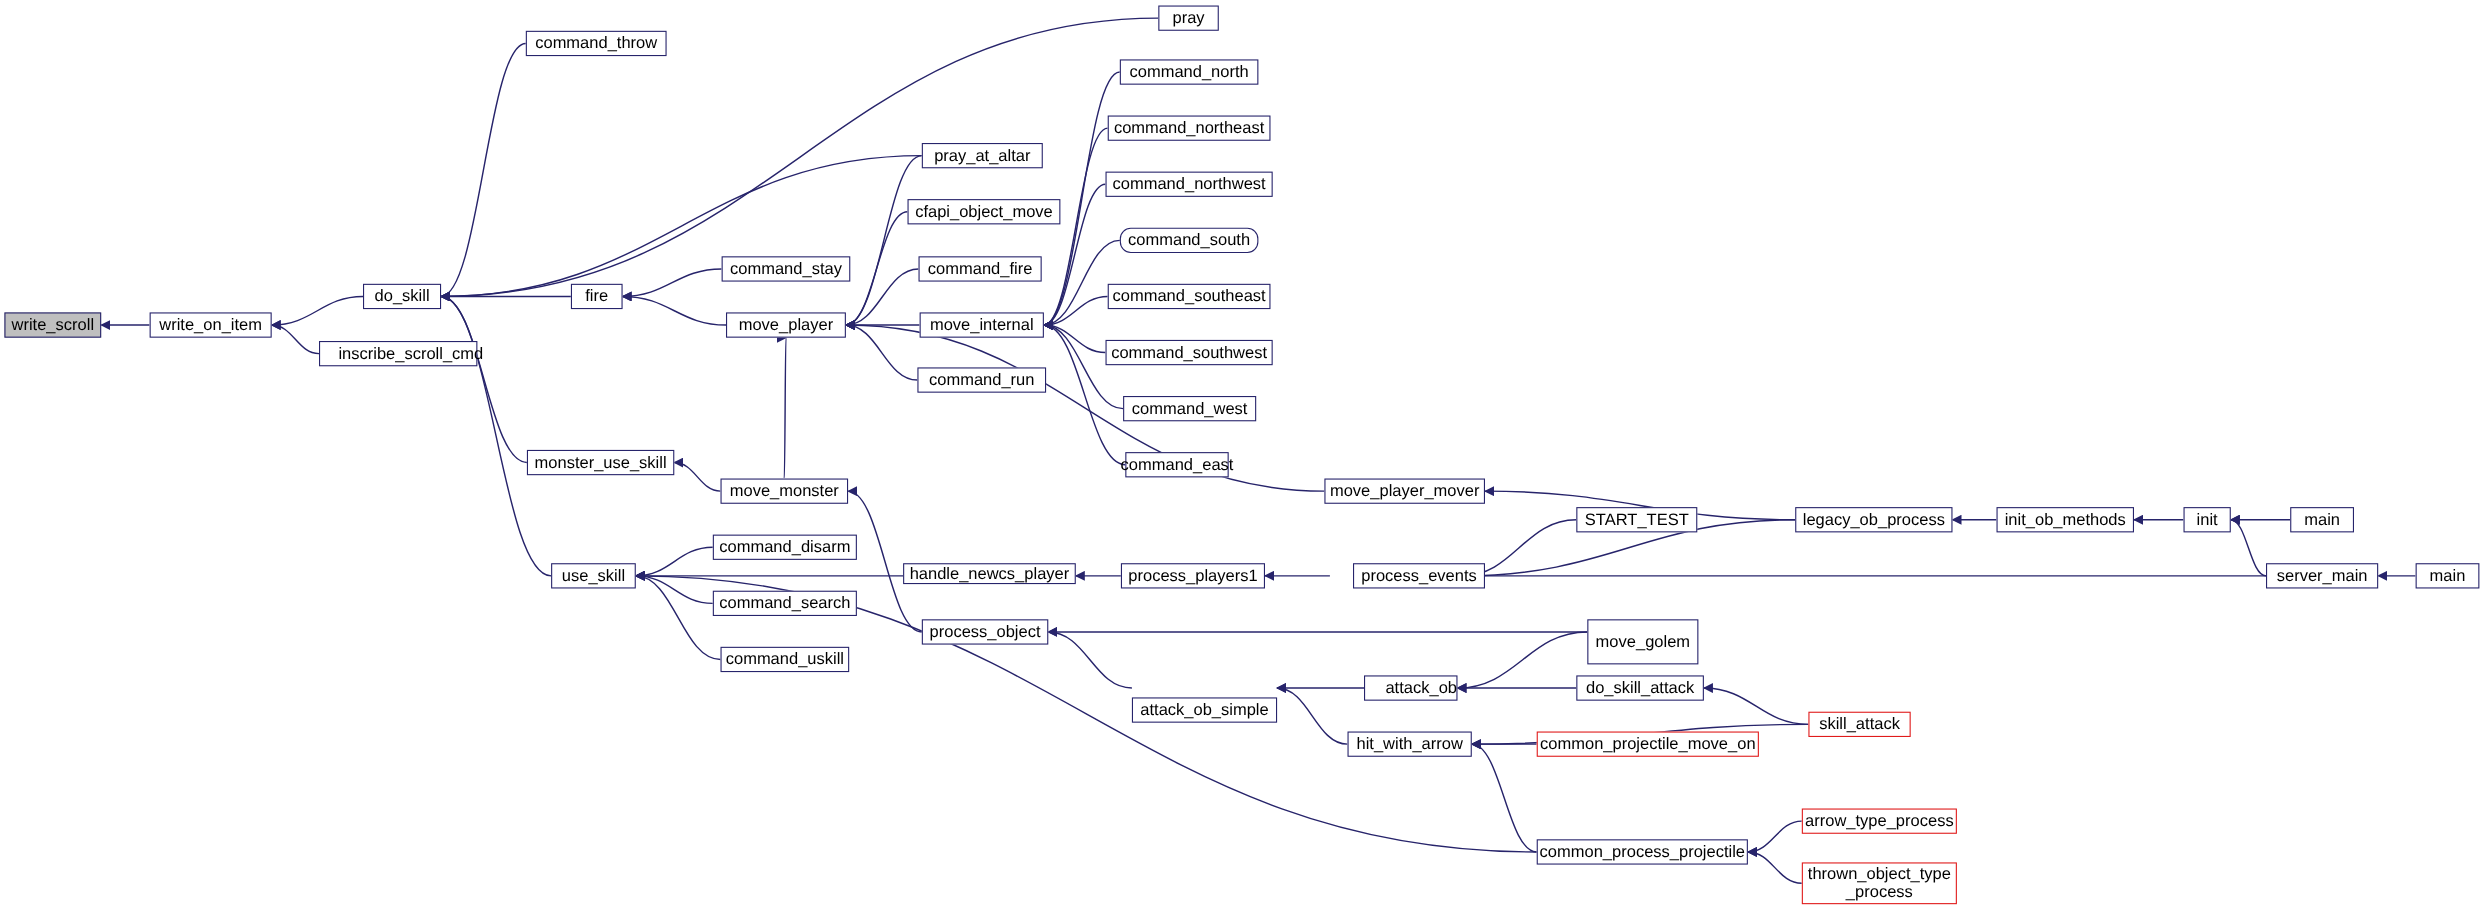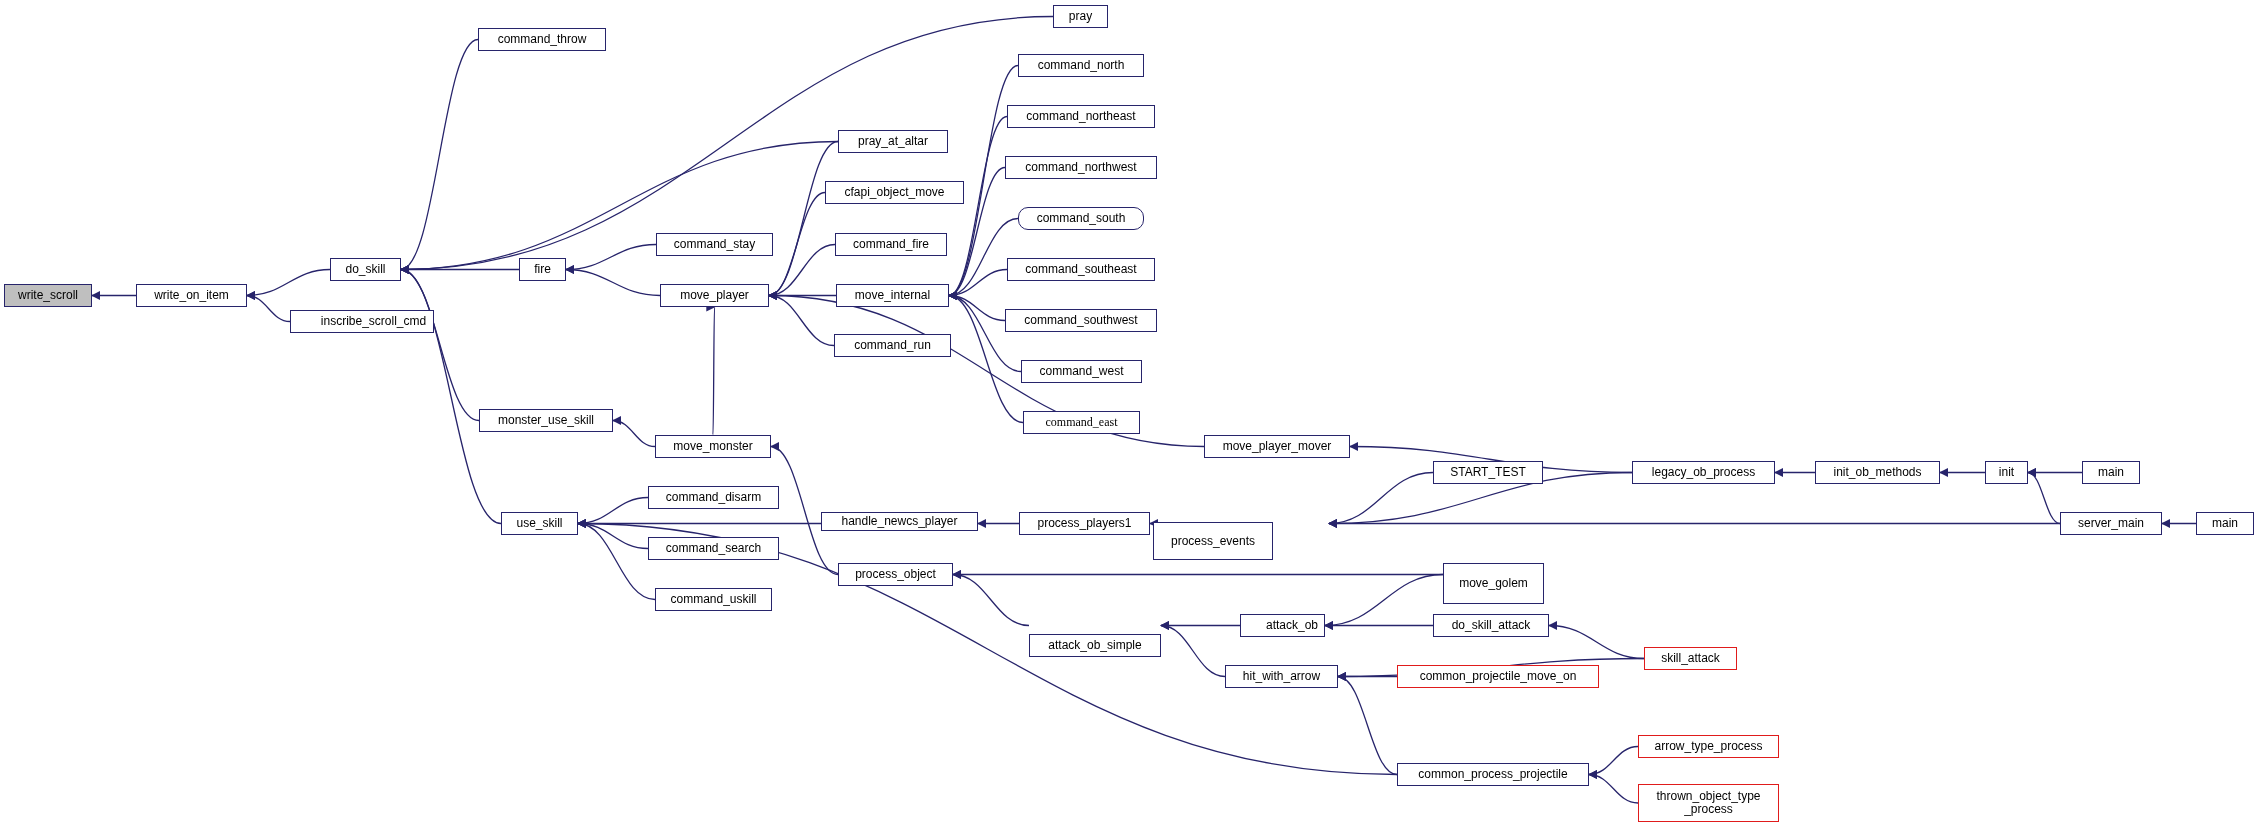--- a/index.html
+++ b/index.html
@@ -22,21 +22,21 @@
     width: 2264px;
     height: 833px;
     pointer-events: none;
   }
   .node {
     position: absolute;
     box-sizing: border-box;
     border: 1px solid #27246b;
     background: #ffffff;
     color: #000000;
-    font-size: 12px;
+    font-size: 15px;
     line-height: 1.05;
     display: flex;
     align-items: center;
     justify-content: center;
     text-align: center;
     white-space: pre;
     padding: 0 4px;
   }
   .node.red {
     border-color: #e01b1b;
@@ -129,31 +129,31 @@
     <div class="node" style="left: 836px; top: 284px; width: 113px; height: 23px;">move_internal</div>
     <div class="node" style="left: 834px; top: 334px; width: 117px; height: 23px;">command_run</div>
     <div class="node" style="left: 1053px; top: 5px; width: 55px; height: 23px;">pray</div>
     <div class="node" style="left: 1018px; top: 54px; width: 126px; height: 23px;">command_north</div>
     <div class="node" style="left: 1007px; top: 105px; width: 148px; height: 23px;">command_northeast</div>
     <div class="node" style="left: 1005px; top: 156px; width: 152px; height: 23px;">command_northwest</div>
     <div class="node" style="left: 1018px; top: 207px; width: 126px; height: 23px; border-radius: 10px;">command_south</div>
     <div class="node" style="left: 1007px; top: 258px; width: 148px; height: 23px;">command_southeast</div>
     <div class="node" style="left: 1005px; top: 309px; width: 152px; height: 23px;">command_southwest</div>
     <div class="node" style="left: 1021px; top: 360px; width: 121px; height: 23px;">command_west</div>
-    <div class="node" style="left: 1023px; top: 411px; width: 117px; height: 23px; font-family: Liberation Serif, serif;">command_east</div>
+    <div class="node" style="left: 1023px; top: 411px; width: 94px; height: 23px;">command_east</div>
     <div class="node" style="left: 479px; top: 409px; width: 134px; height: 23px;">monster_use_skill</div>
     <div class="node" style="left: 655px; top: 435px; width: 116px; height: 23px;">move_monster</div>
     <div class="node" style="left: 501px; top: 512px; width: 77px; height: 23px;">use_skill</div>
     <div class="node" style="left: 648px; top: 486px; width: 131px; height: 23px;">command_disarm</div>
     <div class="node" style="left: 648px; top: 537px; width: 131px; height: 23px;">command_search</div>
     <div class="node" style="left: 655px; top: 588px; width: 117px; height: 23px;">command_uskill</div>
     <div class="node" style="left: 1204px; top: 435px; width: 146px; height: 23px;">move_player_mover</div>
     <div class="node" style="left: 821px; top: 512px; width: 157px; height: 19px;">handle_newcs_player</div>
     <div class="node" style="left: 1019px; top: 512px; width: 131px; height: 23px;">process_players1</div>
-    <div class="node" style="left: 1153px; top: 512px; width: 120px; height: 38px; margin-top: 10px;">process_events</div>
+    <div class="node" style="left: 1230px; top: 512px; width: 120px; height: 23px;">process_events</div>
     <div class="node" style="left: 1433px; top: 461px; width: 110px; height: 23px;">START_TEST</div>
     <div class="node" style="left: 1632px; top: 461px; width: 143px; height: 23px;">legacy_ob_process</div>
     <div class="node" style="left: 1815px; top: 461px; width: 125px; height: 23px;">init_ob_methods</div>
     <div class="node" style="left: 1985px; top: 461px; width: 43px; height: 23px;">init</div>
     <div class="node" style="left: 2082px; top: 461px; width: 58px; height: 23px;">main</div>
     <div class="node" style="left: 2060px; top: 512px; width: 102px; height: 23px;">server_main</div>
     <div class="node" style="left: 2196px; top: 512px; width: 58px; height: 23px;">main</div>
     <div class="node" style="left: 838px; top: 563px; width: 115px; height: 23px;">process_object</div>
     <div class="node" style="left: 1443px; top: 563px; width: 101px; height: 41px;">move_golem</div>
     <div class="node" style="left: 1029px; top: 634px; width: 132px; height: 23px;">attack_ob_simple</div>

